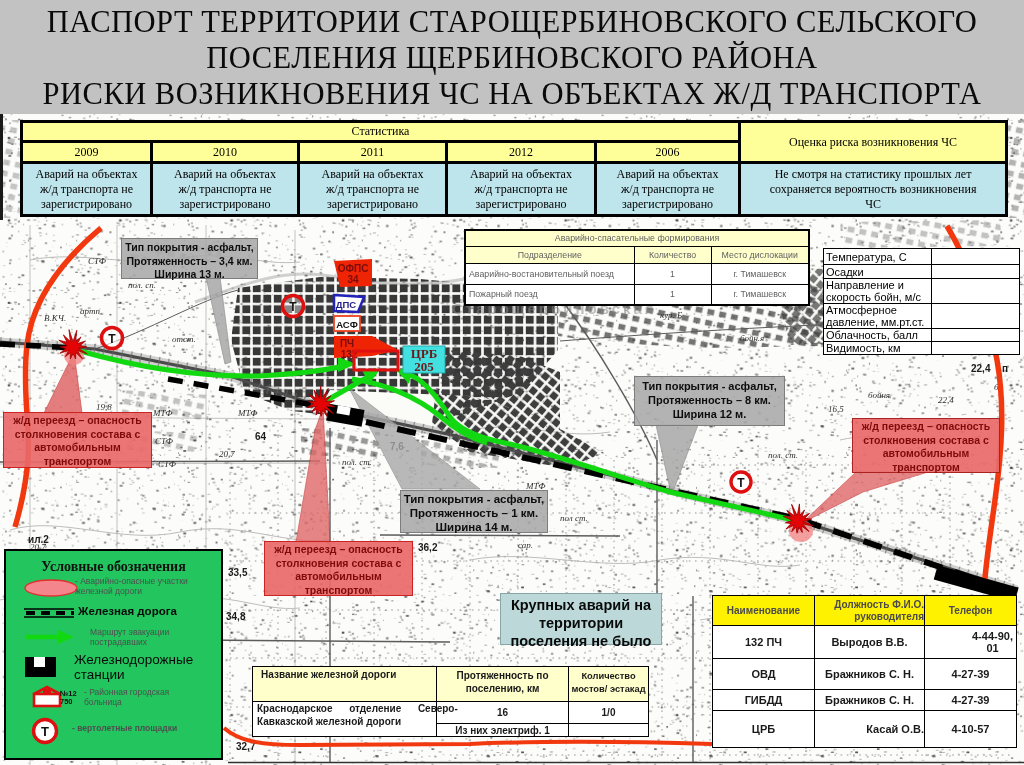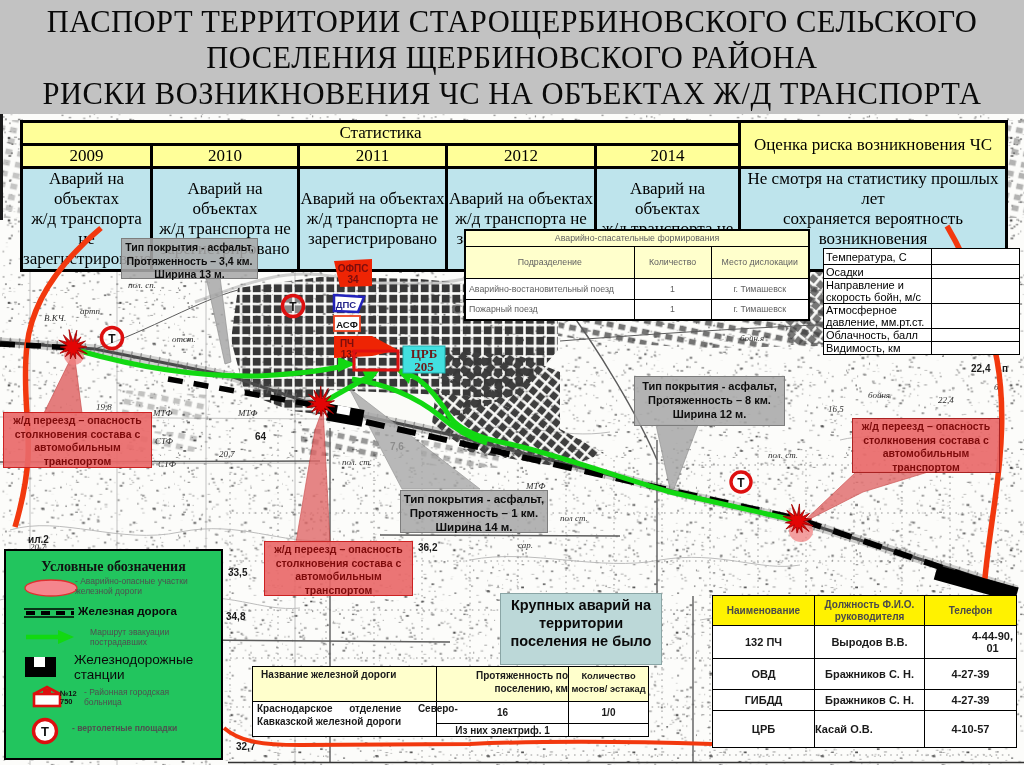--- a/index.html
+++ b/index.html
@@ -257,40 +257,40 @@
 <rect x="0" y="0" width="3" height="220" fill="#1a1a1a"></rect>
 </svg>
 </div>
 
 <div class="abs" style="left:0;top:0;width:1024px;height:114px;background:#c2c2c2;
      font-family:'Liberation Serif',serif;color:#0a0a0a;text-align:center;
      font-size:30.5px;line-height:36px;padding-top:4px;letter-spacing:0.5px;box-sizing:border-box;">
 ПАСПОРТ ТЕРРИТОРИИ СТАРОЩЕРБИНОВСКОГО СЕЛЬСКОГО<br>ПОСЕЛЕНИЯ ЩЕРБИНОВСКОГО РАЙОНА<br>РИСКИ ВОЗНИКНОВЕНИЯ ЧС НА ОБЪЕКТАХ Ж/Д ТРАНСПОРТА
 </div>
 
-<table class="abs" style="left:20px;top:120px;width:985px;font-family:'Liberation Serif',serif;font-size:17px;color:#000;table-layout:fixed;">
+<table class="abs" style="left:20px;top:120px;width:985px;font-family:'Liberation Serif',serif;font-size:12px;color:#000;table-layout:fixed;">
   <colgroup>
       <col style="width:130px">
       <col style="width:147px">
       <col style="width:148px">
       <col style="width:149px">
       <col style="width:144px">
       <col style="width:267px">
     </colgroup>
   <tbody>
       <tr style="height:20px;background:#ffff99;">
     <td colspan="5" style="border:3px solid #000;text-align:center;">Статистика</td>
     <td rowspan="2" style="border:3px solid #000;text-align:center;background:#ffff99;">Оценка риска возникновения ЧС</td>
   </tr>
   <tr style="height:21px;background:#ffff99;">
     <td style="border:3px solid #000;text-align:center;">2009</td>
     <td style="border:3px solid #000;text-align:center;">2010</td>
     <td style="border:3px solid #000;text-align:center;">2011</td>
     <td style="border:3px solid #000;text-align:center;">2012</td>
-    <td style="border:3px solid #000;text-align:center;">2014</td>
+    <td style="border:3px solid #000;text-align:center;">2006</td>
   </tr>
   <tr style="height:53px;background:#bee4ec;">
     <td style="border:3px solid #000;text-align:center;">Аварий на объектах<br>ж/д транспорта не<br>зарегистрировано</td>
     <td style="border:3px solid #000;text-align:center;">Аварий на объектах<br>ж/д транспорта не<br>зарегистрировано</td>
     <td style="border:3px solid #000;text-align:center;">Аварий на объектах<br>ж/д транспорта не<br>зарегистрировано</td>
     <td style="border:3px solid #000;text-align:center;">Аварий на объектах<br>ж/д транспорта не<br>зарегистрировано</td>
     <td style="border:3px solid #000;text-align:center;">Аварий на объектах<br>ж/д транспорта не<br>зарегистрировано</td>
     <td style="border:3px solid #000;text-align:center;">Не смотря на статистику прошлых лет<br>сохраняется вероятность возникновения<br>ЧС</td>
   </tr>
 </tbody>
@@ -406,21 +406,21 @@
 <table class="abs" style="left:464px;top:229px;width:344px;background:#fff;border:2px solid #000;font-size:8.8px;color:#616161;table-layout:fixed;">
   <colgroup>
       <col style="width:169px">
       <col style="width:77px">
       <col style="width:98px">
     </colgroup>
   <tbody>
       <tr style="height:16px;background:#ffffcc;">
         <td colspan="3" style="border:1px solid #000;text-align:center;">Аварийно-спасательные формирования</td>
       </tr>
-  <tr style="height:32px;background:#ffffcc;">
+  <tr style="height:17px;background:#ffffcc;">
     <td style="border:1px solid #000;text-align:center;">Подразделение</td>
     <td style="border:1px solid #000;text-align:center;">Количество</td>
     <td style="border:1px solid #000;text-align:center;">Место дислокации</td>
   </tr>
   <tr style="height:21px;">
     <td style="border:1px solid #000;padding-left:3px;">Аварийно-востановительный поезд</td>
     <td style="border:1px solid #000;text-align:center;">1</td>
     <td style="border:1px solid #000;text-align:center;">г. Тимашевск</td>
   </tr>
   <tr style="height:21px;">
@@ -457,32 +457,32 @@
         <td style="border:1px solid #000;padding-left:2px;">Облачность, балл</td>
         <td style="border:1px solid #000;"></td>
       </tr>
   <tr style="height:13px;">
         <td style="border:1px solid #000;padding-left:2px;">Видимость, км</td>
         <td style="border:1px solid #000;"></td>
       </tr>
 </tbody>
   </table>
 
-<div class="abs" style="left:500px;top:593px;width:162px;height:72px;background:#bcd8d8;border:1px solid #8aa5a5;color:#0a0a0a;font-weight:bold;font-size:14.5px;line-height:18px;text-align:center;padding-top:2px;box-sizing:border-box;">Крупных аварий на<br>территории<br>поселения не было</div>
+<div class="abs" style="left:500px;top:593px;width:162px;height:52px;background:#bcd8d8;border:1px solid #8aa5a5;color:#0a0a0a;font-weight:bold;font-size:14.5px;line-height:18px;text-align:center;padding-top:2px;box-sizing:border-box;">Крупных аварий на<br>территории<br>поселения не было</div>
 
 <table class="abs" style="left:252px;top:666px;width:396px;background:#fff;border:1.5px solid #000;font-size:10px;color:#1a1a1a;font-weight:bold;table-layout:fixed;">
   <colgroup>
       <col style="width:184px">
       <col style="width:132px">
       <col style="width:80px">
     </colgroup>
   <tbody>
       <tr style="height:35px;background:#ffffcc;vertical-align:top;">
     <td style="border:1px solid #000;padding:2px 0 0 8px;">Название железной дороги</td>
-    <td style="border:1px solid #000;text-align:right;padding-top:2px;line-height:13px;">Протяженность по поселению, км</td>
+    <td style="border:1px solid #000;text-align:center;padding-top:2px;line-height:13px;">Протяженность по поселению, км</td>
     <td style="border:1px solid #000;text-align:center;padding-top:3px;line-height:13px;font-size:9.3px;">Количество<br>мостов/ эстакад</td>
   </tr>
   <tr style="height:22px;">
     <td rowspan="2" style="border:1px solid #000;padding:1px 3px 0 4px;line-height:12.5px;text-align:justify;text-align-last:left;vertical-align:top;">Краснодарское&nbsp;&nbsp;&nbsp;&nbsp;&nbsp;&nbsp;отделение&nbsp;&nbsp;&nbsp;&nbsp;&nbsp;&nbsp;Северо-Кавказской железной дороги</td>
     <td style="border:1px solid #000;text-align:center;">16</td>
     <td style="border:1px solid #000;text-align:center;">1/0</td>
   </tr>
   <tr style="height:13px;">
     <td style="border:1px solid #000;text-align:center;">Из них электриф. 1</td>
     <td style="border:1px solid #000;"></td>
@@ -492,41 +492,41 @@
 
 <table class="abs" style="left:712px;top:595px;width:304px;background:#fff;border:1.5px solid #000;font-size:11px;color:#1a1a1a;font-weight:bold;table-layout:fixed;">
   <colgroup>
       <col style="width:102px">
       <col style="width:110px">
       <col style="width:92px">
     </colgroup>
   <tbody>
   <tr style="height:30px;background:#fff200;color:#4a4a4a;font-size:10px;">
     <td style="border:1px solid #000;text-align:center;">Наименование</td>
-    <td style="border:1px solid #000;text-align:center;line-height:12px;">Должность Ф.И.О. руководителя</td>
+    <td style="border:1px solid #000;text-align:right;line-height:12px;">Должность Ф.И.О. руководителя</td>
     <td style="border:1px solid #000;text-align:center;">Телефон</td>
   </tr>
   <tr style="height:33px;">
     <td style="border:1px solid #000;text-align:center;">132 ПЧ</td>
     <td style="border:1px solid #000;text-align:center;">Выродов В.В.</td>
     <td style="border:1px solid #000;text-align:center;padding-left:44px;">4-44-90, 01</td>
   </tr>
   <tr style="height:31px;">
     <td style="border:1px solid #000;text-align:center;">ОВД</td>
     <td style="border:1px solid #000;text-align:center;">Бражников С. Н.</td>
     <td style="border:1px solid #000;text-align:center;">4-27-39</td>
   </tr>
   <tr style="height:21px;">
     <td style="border:1px solid #000;text-align:center;">ГИБДД</td>
     <td style="border:1px solid #000;text-align:center;">Бражников С. Н.</td>
     <td style="border:1px solid #000;text-align:center;">4-27-39</td>
   </tr>
   <tr style="height:37px;">
     <td style="border:1px solid #000;text-align:center;">ЦРБ</td>
-    <td style="border:1px solid #000;text-align:left;">Касай О.В.</td>
+    <td style="border:1px solid #000;text-align:right;">Касай О.В.</td>
     <td style="border:1px solid #000;text-align:center;">4-10-57</td>
   </tr>
 </tbody>
   </table>
 
 <div class="abs" style="left:4px;top:549px;width:219px;height:211px;background:#22c55e;border:2px solid #000;box-sizing:border-box;">
 
   <div class="abs" style="left:0;top:8px;width:215px;text-align:center;font-family:'Liberation Serif',serif;font-weight:bold;font-size:14px;color:#111;">Условные обозначения</div>
 
   <svg class="abs" style="left:16px;top:27px;" width="58" height="20">

